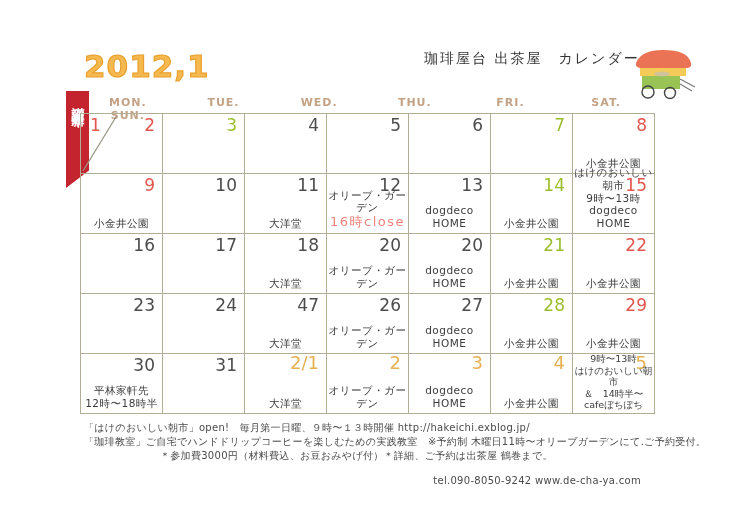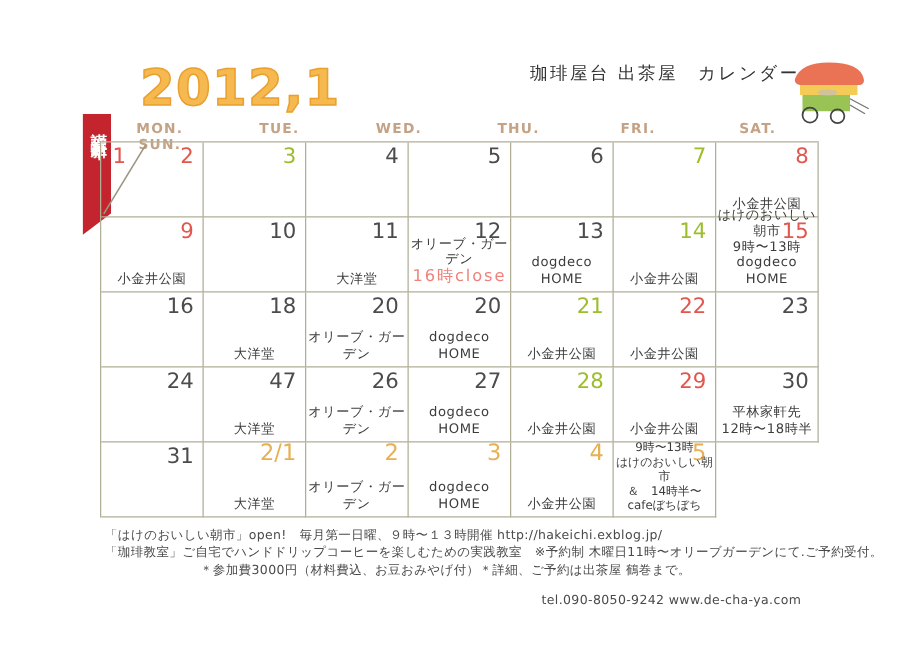--- a/index.html
+++ b/index.html
@@ -2,22 +2,22 @@
 <html><head>
 <meta charset="utf-8">
 <style>
   html,body{margin:0;padding:0;}
   body{
     width:729px;height:516px;background:#ffffff;position:relative;overflow:hidden;
     font-family:"DejaVu Sans","Liberation Sans",sans-serif;color:#3c3c3c;
   }
   .month-title{
     position:absolute;left:84px;top:48px;
-    font-size:40px;font-weight:700;letter-spacing:1px;
-    color:#f5b94f;margin-left:28px;-webkit-text-stroke:1.2px #e9a02f;
+    font-size:31px;font-weight:700;letter-spacing:1px;
+    color:#f5b94f;-webkit-text-stroke:1.2px #e9a02f;
   }
   .site-title{
     position:absolute;left:424px;top:50px;
     font-size:14px;color:#333;letter-spacing:2px;font-weight:500;
   }
   .cart{position:absolute;left:633px;top:48px;}
   .ribbon{
     position:absolute;left:66px;top:91px;width:23px;height:97px;
     background:#c4242e;
     clip-path:polygon(0 0,100% 0,100% 82%,0 100%);
@@ -170,20 +170,23 @@
       <div class="notes">
         <div>はけのおいしい朝市</div>
         <div>9時〜13時</div>
         <div>dogdeco HOME</div>
       </div>
     </div>
     <div class="cell">
       <span class="date c-gray">16</span>
     </div>
     <div class="cell">
+      <span class="date c-gray">17</span>
+    </div>
+    <div class="cell">
       <span class="date c-gray">18</span>
       <div class="notes">
         <div>大洋堂</div>
       </div>
     </div>
     <div class="cell">
       <span class="date c-gray">20</span>
       <div class="notes">
         <div>オリーブ・ガーデン</div>
       </div>

